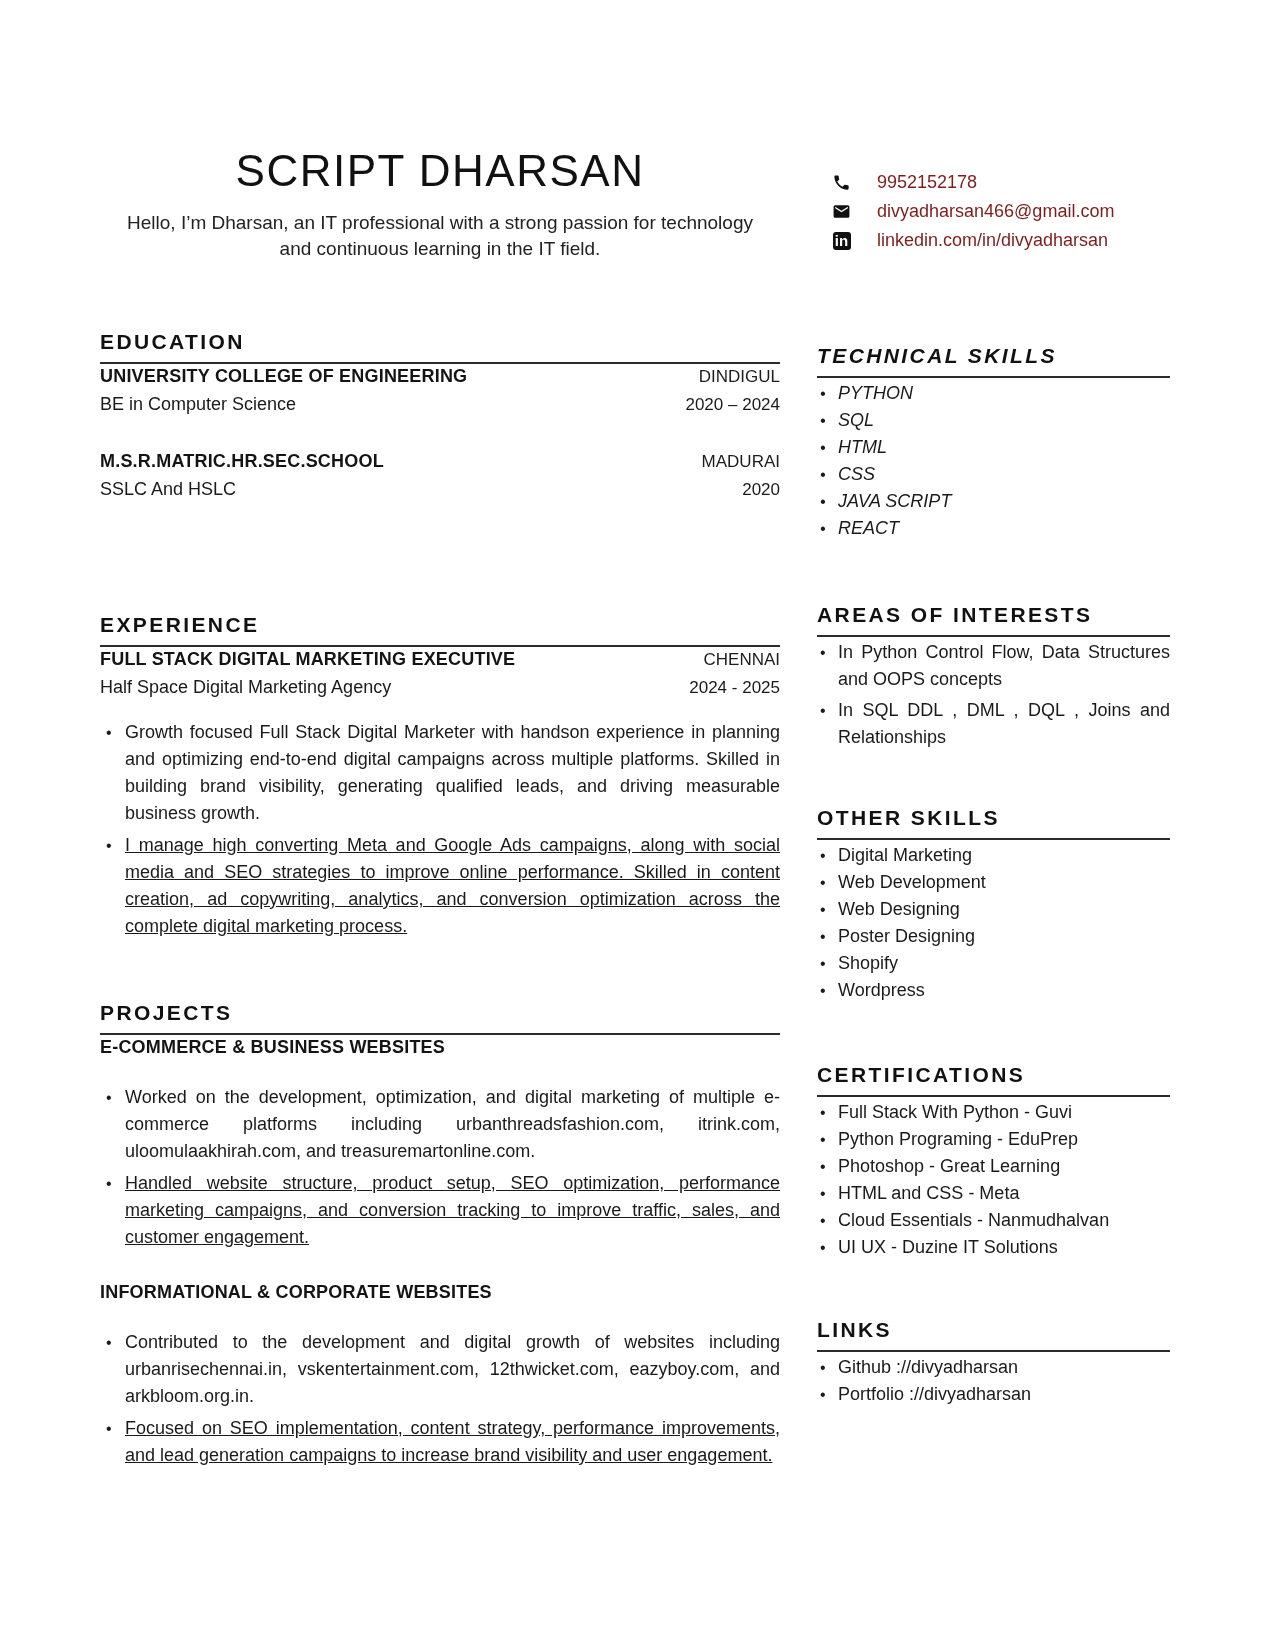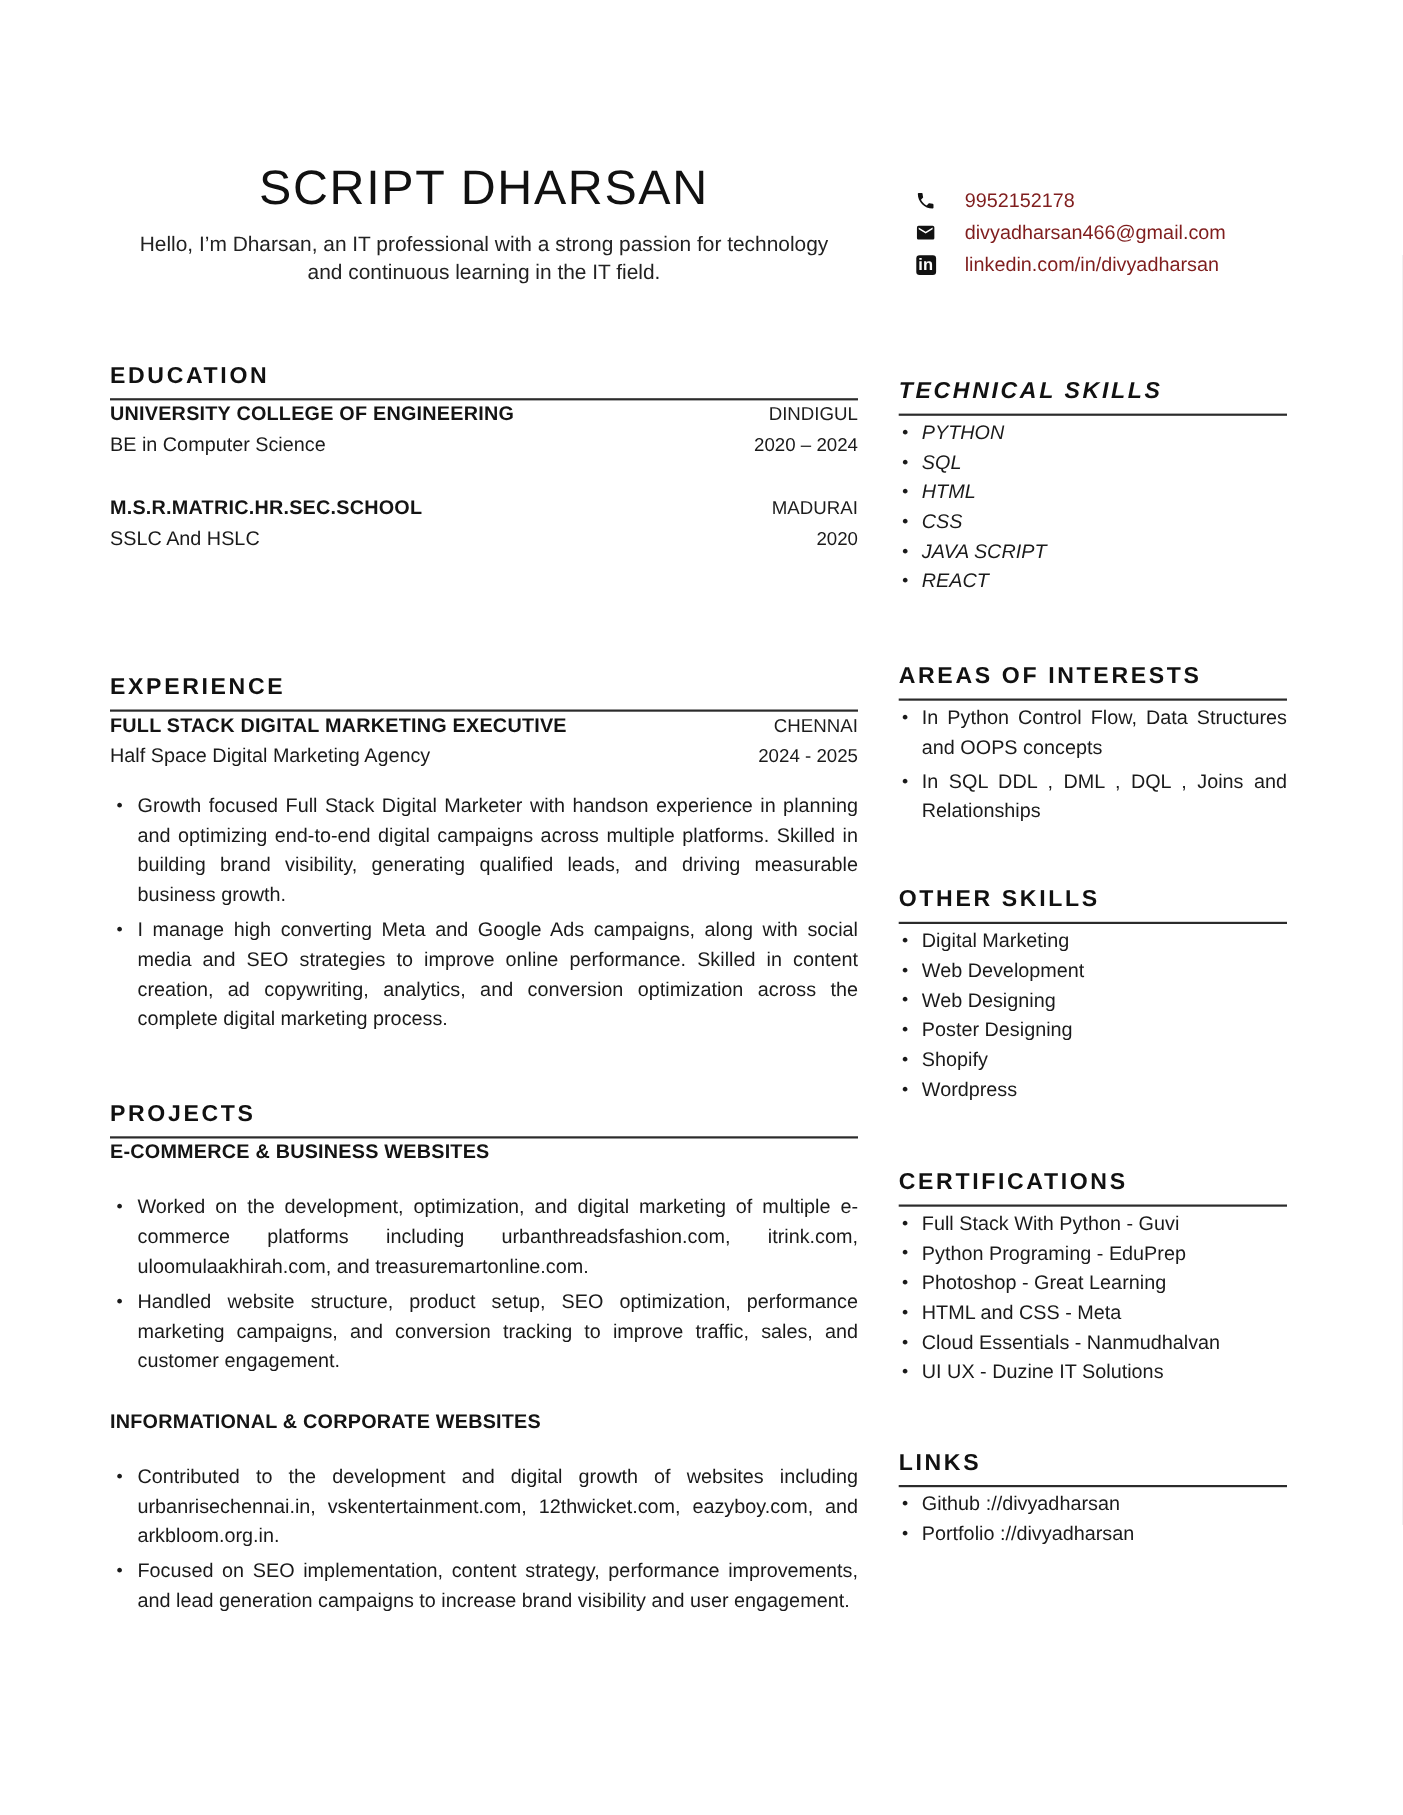--- a/index.html
+++ b/index.html
@@ -60,21 +60,21 @@
 
   ul.bullets{list-style:none; margin-top:21px;}
   ul.bullets li{
     position:relative; padding-left:25px;
     font-size:18px; line-height:27px; text-align:justify;
   }
   ul.bullets li::before{
     content:"\2022"; position:absolute; left:6px; top:0;
     font-size:16px;
   }
-  ul.bullets li + li{margin-top:5px;}
+  ul.bullets li + li{margin-top:5px;text-decoration:underline;}
 
   ul.plain{list-style:none;}
   ul.plain li{
     position:relative; padding-left:21px;
     font-size:18px; line-height:27px;
   }
   ul.plain li::before{
     content:"\2022"; position:absolute; left:3px; top:0; font-size:16px;
   }
   ul.plain.wrap li{text-align:justify;}

